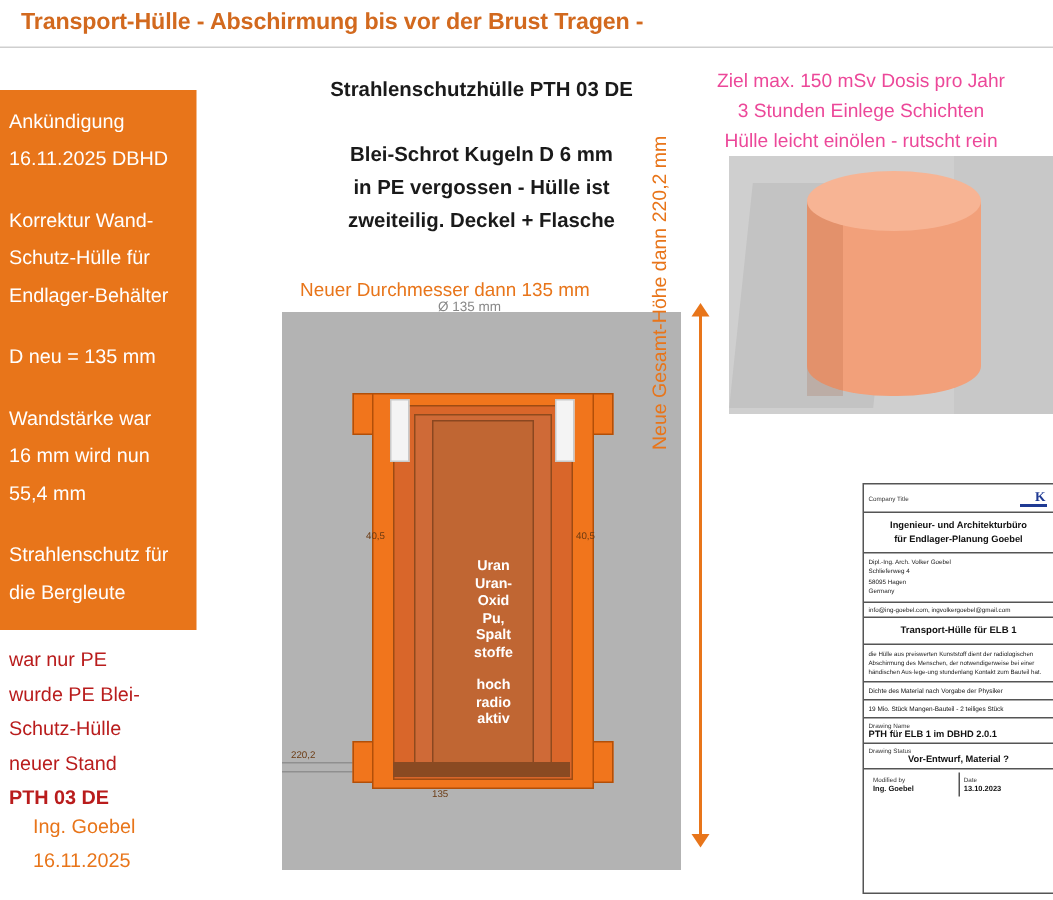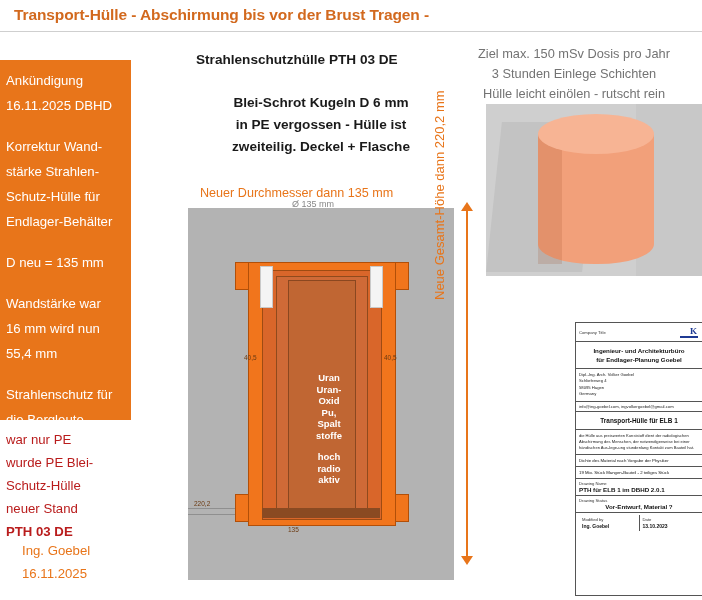--- a/index.html
+++ b/index.html
@@ -85,20 +85,21 @@
     line-height: 23px;
   }
   .left-sign p { margin: 0; }
 
   
   .center-title {
     position: absolute;
     left: 196px;
     top: 52px;
     width: 250px;
+    text-align: center;
     font-size: 13.6px;
     font-weight: bold;
     color: #1a1a1a;
   }
   .center-sub {
     position: absolute;
     left: 196px;
     top: 92px;
     width: 250px;
     text-align: center;
@@ -124,21 +125,21 @@
     color: #888888;
   }
 
   
   .right-note {
     position: absolute;
     left: 448px;
     top: 44px;
     width: 252px;
     text-align: center;
-    color: #737373;
+    color: #ec4899;
     font-size: 12.8px;
     line-height: 20px;
   }
   .right-note p { margin: 0; }
 
   
   .cad {
     position: absolute;
     left: 188px;
     top: 208px;
@@ -471,21 +472,20 @@
 <div id="page">
 
   <div class="header-title">Transport-Hülle - Abschirmung bis vor der Brust Tragen -</div>
   <div class="header-rule"></div>
 
   <div class="left-panel"></div>
   <div class="left-panel-text">
     <p class="tight">Ankündigung</p>
     <p>16.11.2025 DBHD</p>
     <p class="tight">Korrektur Wand-</p>
-    <p class="tight">stärke Strahlen-</p>
     <p class="tight">Schutz-Hülle für</p>
     <p>Endlager-Behälter</p>
     <p>D neu = 135 mm</p>
     <p class="tight">Wandstärke war</p>
     <p class="tight">16 mm wird nun</p>
     <p>55,4 mm</p>
     <p class="tight">Strahlenschutz für</p>
     <p>die Bergleute</p>
   </div>
 

